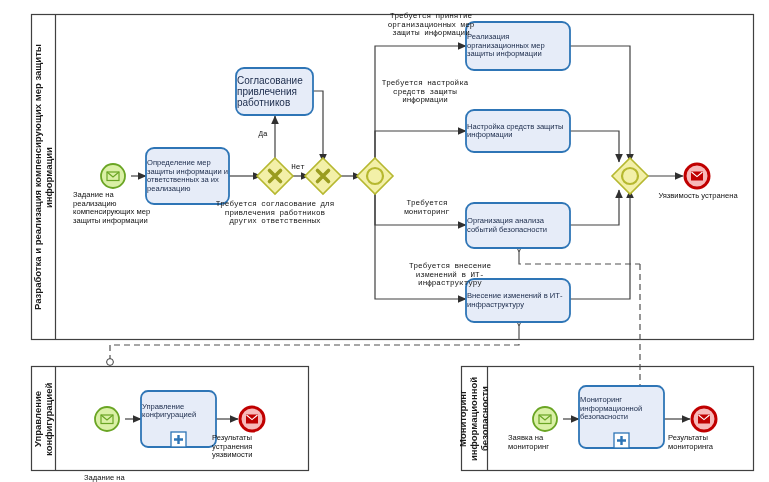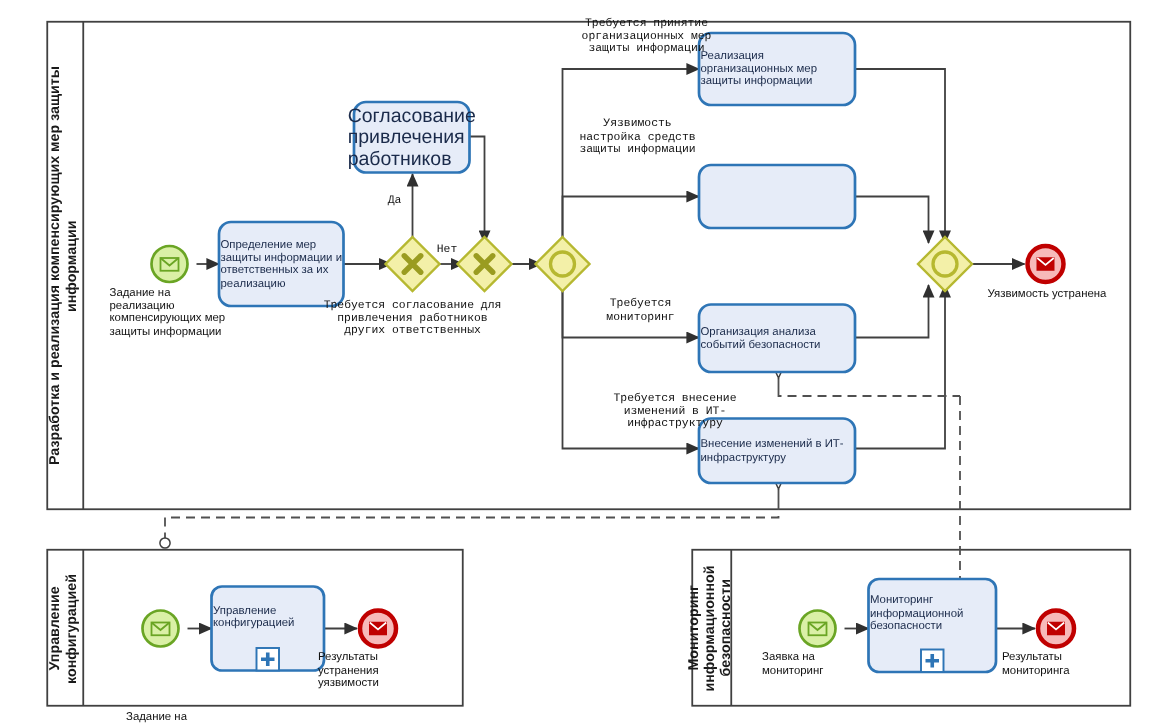--- a/index.html
+++ b/index.html
@@ -184,24 +184,25 @@
   </svg>
 
   <div class="pool-title" style="left:31px;top:15px;width:25px;height:325px;font-size:9.5px;">Разработка и реализация компенсирующих мер защиты информации</div>
 
   <div class="pool-title" style="left:31px;top:367px;width:25px;height:104px;font-size:9.5px;">Управление конфигурацией</div>
 
   <div class="pool-title" style="left:461px;top:367px;width:27px;height:104px;font-size:9.5px;">Мониторинг информационной безопасности</div>
 
   <div class="node-label" style="left:147px;top:149px;width:81px;height:54px;font-size:7.6px;">Определение  мер  защиты  информации  и  ответственных за  их реализацию</div>
 
-  <div class="node-label" style="left:237px;top:69px;width:75px;height:45px;font-size:13px;">Согласование привлечения работников</div>
+  <div class="node-label" style="left:237px;top:69px;width:75px;height:45px;font-size:10px;">Согласование привлечения работников</div>
 
   <div class="node-label" style="left:467px;top:23px;width:102px;height:46px;font-size:7.6px;">Реализация организационных мер защиты информации</div>
 
+  <div class="node-label" style="left:467px;top:111px;width:102px;height:40px;font-size:7.6px;">Настройка средств защиты информации</div>
 
   <div class="node-label" style="left:467px;top:204px;width:102px;height:43px;font-size:7.6px;">Организация анализа событий безопасности</div>
 
   <div class="node-label" style="left:467px;top:280px;width:102px;height:41px;font-size:7.6px;">Внесение изменений в ИТ-инфраструктуру</div>
 
   <div class="node-label" style="left:142px;top:394px;width:73px;height:34px;font-size:7.6px;">Управление конфигурацией</div>
 
   <div class="node-label" style="left:580px;top:389px;width:83px;height:40px;font-size:7.6px;">Мониторинг информационной безопасности</div>
 
   <div class="node-label" style="left:73px;top:191px;width:82px;height:54px;align-items:flex-start;font-size:7.6px;color:#111;">Задание на реализацию компенсирующих мер защиты информации</div>
@@ -217,19 +218,19 @@
   <div class="node-label" style="left:668px;top:434px;width:72px;height:24px;align-items:flex-start;font-size:7.6px;color:#111;">Результаты мониторинга</div>
 
   <div class="flow-label" style="left:215px;top:200px;width:120px;height:56px;align-items:flex-start;font-size:7.6px;">Требуется согласование для привлечения работников других ответственных</div>
 
   <div class="flow-label" style="left:252px;top:128px;width:22px;height:12px;font-size:7.6px;">Да</div>
 
   <div class="flow-label" style="left:286px;top:161px;width:24px;height:12px;font-size:7.6px;">Нет</div>
 
   <div class="flow-label" style="left:376px;top:12px;width:110px;height:34px;align-items:flex-start;font-size:7.6px;">Требуется принятие организационных мер защиты информации</div>
 
-  <div class="flow-label" style="left:380px;top:79px;width:90px;height:46px;align-items:flex-start;font-size:7.6px;">Уязвимость настройка средств защиты информации</div>
+  <div class="flow-label" style="left:380px;top:79px;width:90px;height:46px;align-items:flex-start;font-size:7.6px;">Требуется настройка средств защиты информации</div>
 
   <div class="flow-label" style="left:387px;top:199px;width:80px;height:24px;align-items:flex-start;font-size:7.6px;">Требуется мониторинг</div>
 
   <div class="flow-label" style="left:376px;top:262px;width:92px;height:36px;align-items:flex-start;font-size:7.6px;margin-left:28px;">Требуется внесение изменений в ИТ-инфраструктуру</div>
 
 </div>
 
 </body></html>

